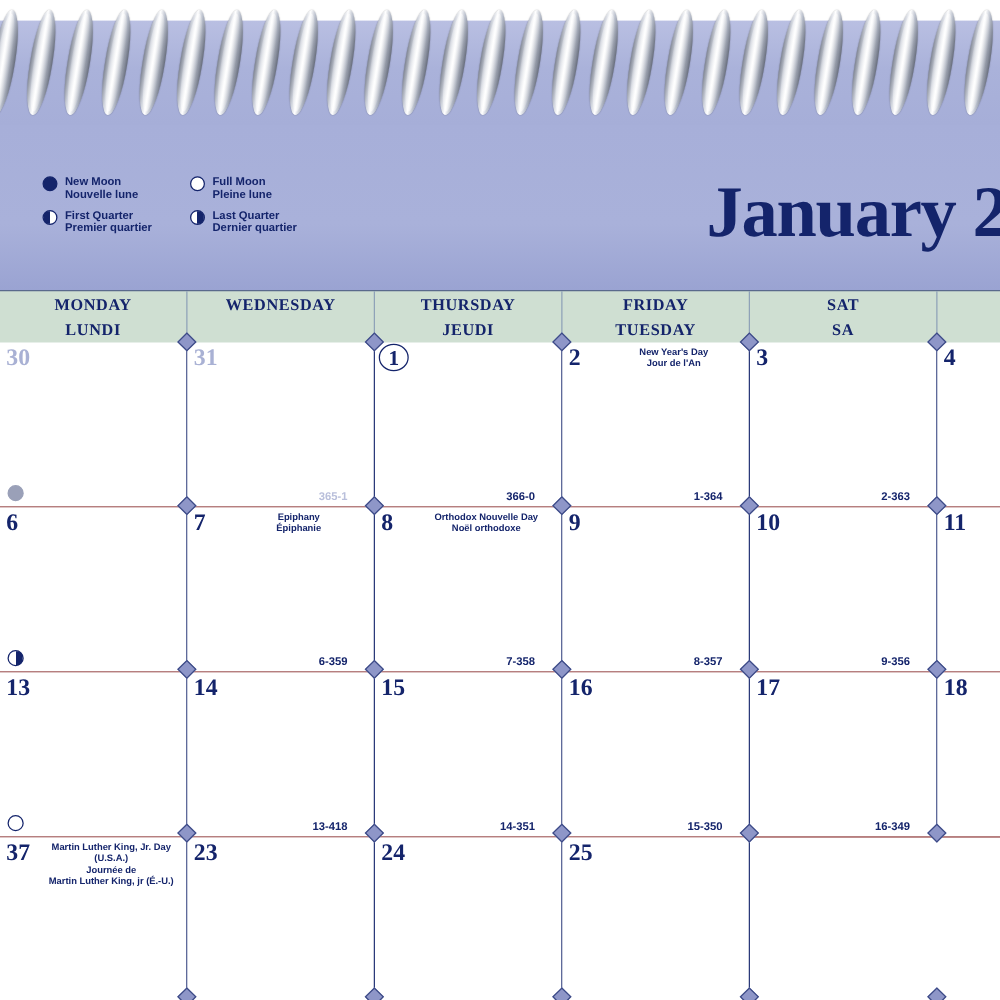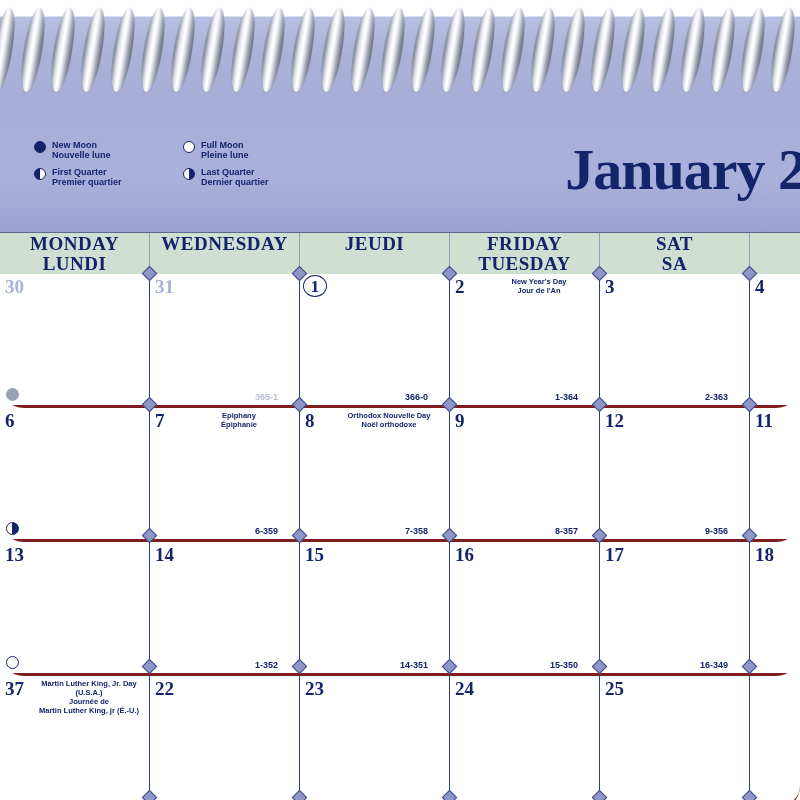--- a/index.html
+++ b/index.html
@@ -73,21 +73,20 @@
     top: 140px;
     width: 300px;
     color: #14246b;
     font-size: 9px;
     font-weight: bold;
     line-height: 10px;
   }
   .legend-row {
     display: flex;
     margin-bottom: 7px;
-    gap: 31px;
   }
   .legend-item {
     display: flex;
     align-items: flex-start;
     width: 118px;
   }
   .moon {
     width: 10px;
     height: 10px;
     border-radius: 50%;
@@ -128,21 +127,21 @@
     display: flex;
     background: #cfdfd2;
     border-top: 1px solid #5a6a8c;
     border-bottom: 1px solid #5a6a8c;
   }
   .dow {
     flex: 0 0 150px;
     border-right: 1px solid #8fa2b8;
     color: #14246b;
     text-align: center;
-    font-size: 19px;
+    font-size: 13px;
     font-weight: bold;
     line-height: 20px;
     padding-top: 1px;
     box-sizing: border-box;
     font-family: "Liberation Serif", serif;
   }
   .dow .en { letter-spacing: 0.5px; }
   .dow .fr { letter-spacing: 0.5px; }
 
   
@@ -150,22 +149,21 @@
     position: absolute;
     left: 0;
     top: 274px;
     width: 800px;
     height: 526px;
   }
   .week {
     position: relative;
     height: 131px;
     display: flex;
-    border-bottom: 3px solid #7f1d1d;
-    border-radius: 24px;
+    border-bottom: 1px solid #7f1d1d;
   }
   .cell {
     position: relative;
     flex: 0 0 150px;
     height: 131px;
     box-sizing: border-box;
     border-right: 1px solid #2b3a79;
     background: #ffffff;
   }
   .daynum {
@@ -314,20 +312,21 @@
 
   <div class="dow-row" id="dow-row">
       <div class="dow">
         <div class="en">MONDAY</div>
         <div class="fr">LUNDI</div>
       </div>
       <div class="dow">
         <div class="en">WEDNESDAY</div>
       </div>
       <div class="dow">
+        <div class="en">THURSDAY</div>
         <div class="fr">JEUDI</div>
       </div>
       <div class="dow">
         <div class="en">FRIDAY</div>
         <div class="fr">TUESDAY</div>
       </div>
       <div class="dow">
         <div class="en">SAT</div>
         <div class="fr">SA</div>
       </div>
@@ -382,35 +381,35 @@
             <span>Orthodox Nouvelle Day</span>
             <span>Noël orthodoxe</span>
           </div>
           <div class="julian">7-358</div>
         </div>
         <div class="cell">
           <div class="daynum">9</div>
           <div class="julian">8-357</div>
         </div>
         <div class="cell">
-          <div class="daynum">12</div>
+          <div class="daynum">10</div>
           <div class="julian">9-356</div>
         </div>
         <div class="cell">
           <div class="daynum">11</div>
         </div>
       </div>
       <div class="week">
         <div class="cell">
           <div class="daynum">13</div>
           <div class="moonmark full"></div>
         </div>
         <div class="cell">
           <div class="daynum">14</div>
-          <div class="julian">1-352</div>
+          <div class="julian">13-418</div>
         </div>
         <div class="cell">
           <div class="daynum">15</div>
           <div class="julian">14-351</div>
         </div>
         <div class="cell">
           <div class="daynum">16</div>
           <div class="julian">15-350</div>
         </div>
         <div class="cell">
@@ -423,23 +422,20 @@
       </div>
       <div class="week">
         <div class="cell">
           <div class="daynum">37</div>
           <div class="event">
             <span>Martin Luther King, Jr. Day</span>
             <span>(U.S.A.)</span>
             <span>Journée de</span>
             <span>Martin Luther King, jr (É.-U.)</span>
           </div>
-        </div>
-        <div class="cell">
-          <div class="daynum">22</div>
         </div>
         <div class="cell">
           <div class="daynum">23</div>
         </div>
         <div class="cell">
           <div class="daynum">24</div>
         </div>
         <div class="cell">
           <div class="daynum">25</div>
         </div>

